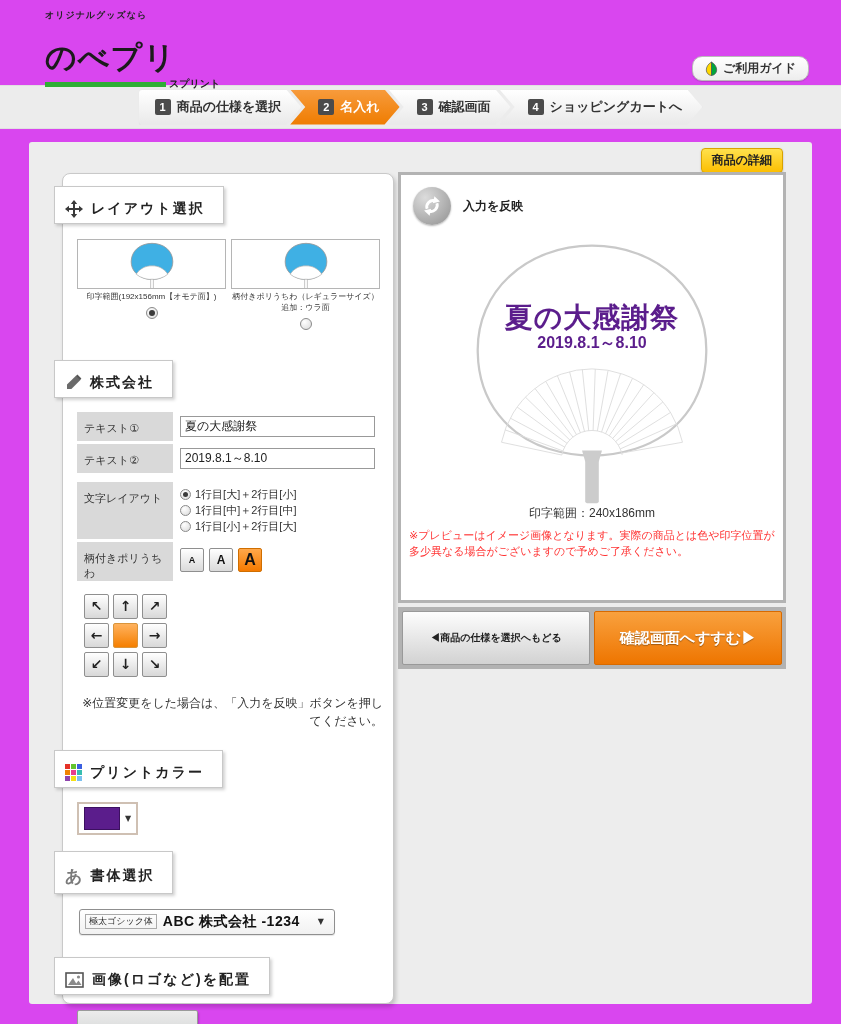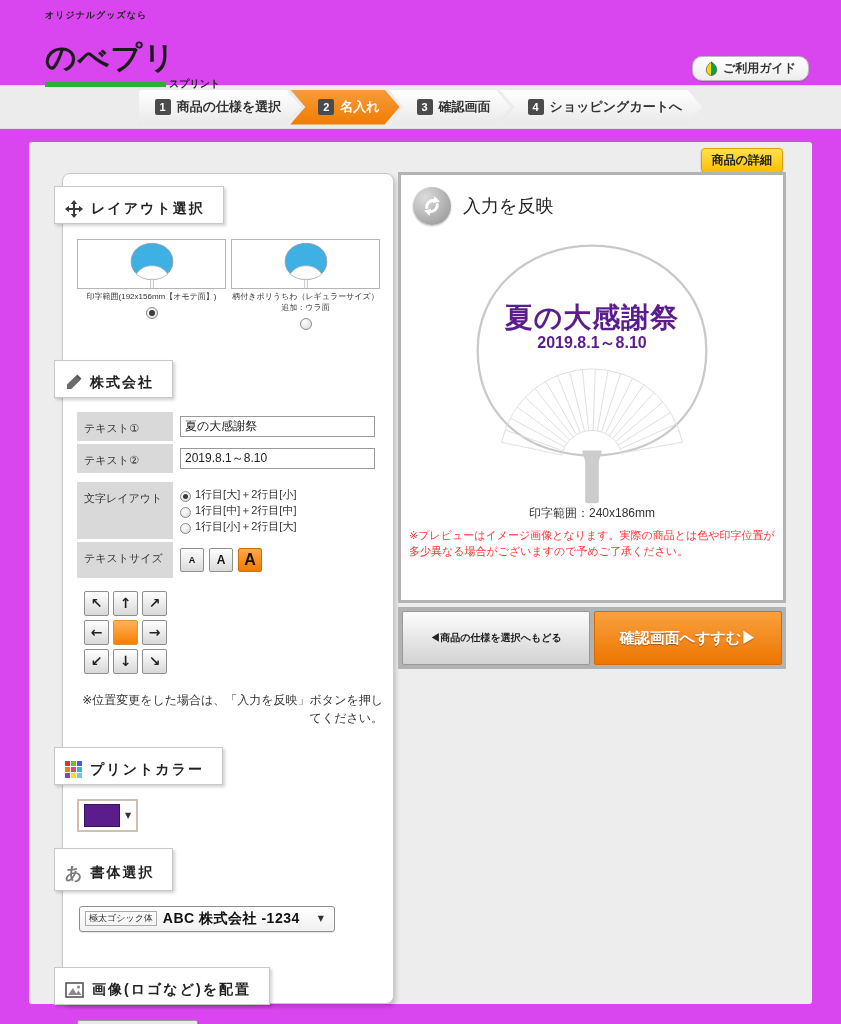--- a/index.html
+++ b/index.html
@@ -60,21 +60,21 @@
   .radio.sm { width:11px; height:11px; }
   .radio.sm.checked::after { width:5px; height:5px; }
 
   .ftable { margin:14px 0 0 2px; width:306px; }
   .frow { display:flex; margin-bottom:3px; }
   .frow.gap { margin-top:9px; }
   .flabel { width:96px; flex:0 0 auto; background:#d9d9d9; font-size:11px; color:#333; padding:9px 0 0 7px; }
   .fval { flex:1; background:#fff; padding:4px 0 4px 7px; }
   .tinput { width:195px; height:21px; border:1px solid #999; font-size:12px; padding:1px 4px;
     font-family:"Liberation Sans","DejaVu Sans",sans-serif; color:#222; }
-  .ropt { display:flex; align-items:flex-end; gap:4px; font-size:11px; color:#333; margin:1px 0; }
+  .ropt { display:flex; align-items:center; gap:4px; font-size:11px; color:#333; margin:1px 0; }
 
   .size-btn { width:24px; height:24px; border:1px solid #8f8f8f; border-radius:2px;
     background:linear-gradient(#ffffff,#dadada); display:inline-flex; align-items:center; justify-content:center;
     font-weight:bold; color:#111; margin-right:5px; cursor:pointer; vertical-align:middle; }
   .size-s { font-size:9px; } .size-m { font-size:12px; } .size-l { font-size:16px; }
   .size-btn.selected { background:linear-gradient(#ffa84a,#f47a00); border-color:#cf6e00; }
 
   .posgrid { display:grid; grid-template-columns:repeat(3,25px); grid-auto-rows:25px; gap:4px; margin:2px 0; }
   .pos-btn { border:1px solid #8f8f8f; border-radius:2px; background:linear-gradient(#ffffff,#d8d8d8);
     display:flex; align-items:center; justify-content:center; font-size:14px; font-weight:bold; color:#222;
@@ -103,21 +103,21 @@
     box-shadow:1px 2px 2px rgba(0,0,0,.2); cursor:pointer; }
   .popup-ico { position:absolute; right:6px; bottom:5px; }
   .jpeg-note { font-size:10px; color:#333; margin:8px 0 2px 2px; }
 
   
   .rpanel { position:absolute; left:369px; top:30px; width:388px; height:431px; background:#fff; border:3px solid #b3b3b3; }
   .apply-row { display:flex; align-items:center; gap:12px; padding:12px 0 0 12px; }
   .apply-ico { width:38px; height:38px; border-radius:50%;
     background:radial-gradient(circle at 32% 28%, #dcdcdc, #909090); box-shadow:0 1px 2px rgba(0,0,0,.3);
     display:flex; align-items:center; justify-content:center; cursor:pointer; flex:0 0 auto; }
-  .apply-label { font-size:18px; font-weight:normal; color:#222; }
+  .apply-label { font-size:12px; font-weight:bold; color:#222; }
 
   .fan-wrap { position:relative; width:296px; margin:8px auto 0; height:272px; }
   .fan-wrap svg { display:block; }
   .fan-text { position:absolute; left:0; width:100%; text-align:center; font-weight:900; line-height:1.1; letter-spacing:1px; }
   .fan-line1 { top:70px; font-size:28px; }
   .fan-line2 { top:101px; font-size:16px; letter-spacing:0; }
 
   .fan-cap { text-align:center; font-size:12px; color:#333; margin-top:0px; }
   .preview-note { font-size:11px; color:#f33; line-height:1.45; margin:6px 8px 0 8px; }
 
@@ -255,21 +255,21 @@
                 <span class="radio sm"></span>
                 <span>1行目[中]＋2行目[中]</span>
               </div>
               <div class="ropt">
                 <span class="radio sm"></span>
                 <span>1行目[小]＋2行目[大]</span>
               </div>
             </div>
           </div>
           <div class="frow">
-            <div class="flabel">テキストサイズ</div>
+            <div class="flabel">柄付きポリうちわ</div>
             <div class="fval" style="padding-top:6px;padding-bottom:6px;">
               <span class="size-btn size-s">A</span><span class="size-btn size-m">A</span><span class="size-btn size-l selected">A</span>
             </div>
           </div>
           <div class="frow">
             <div class="fval" style="padding-top:8px;padding-bottom:8px;">
               <div class="posgrid">
                 <div class="pos-btn">↖</div>
                 <div class="pos-btn">↑</div>
                 <div class="pos-btn">↗</div>
@@ -314,21 +314,21 @@
         </div>
         <div>
           <span class="font-select">
             <span class="font-tag">極太ゴシック体</span>
             <span class="font-name">ABC 株式会社 -1234</span>
             <span class="caret">▼</span>
           </span>
         </div>
 
         
-        <div class="sec-tab" style="margin-top:35px;align-items:center;">
+        <div class="sec-tab" style="margin-top:22px;align-items:center;">
           <svg width="19" height="16" viewBox="0 0 19 16">
             <rect x="1" y="1" width="17" height="14" fill="#fff" stroke="#555" stroke-width="1.6"></rect>
             <polygon points="3,13 8,6 12,13" fill="#8a8a8a"></polygon>
             <polygon points="10,13 13.5,8.5 16.5,13" fill="#8a8a8a"></polygon>
             <circle cx="13.5" cy="5" r="1.6" fill="#8a8a8a"></circle>
           </svg>
           <span class="ttl">画像(ロゴなど)を配置</span>
         </div>
 
         <button class="gray-btn">

